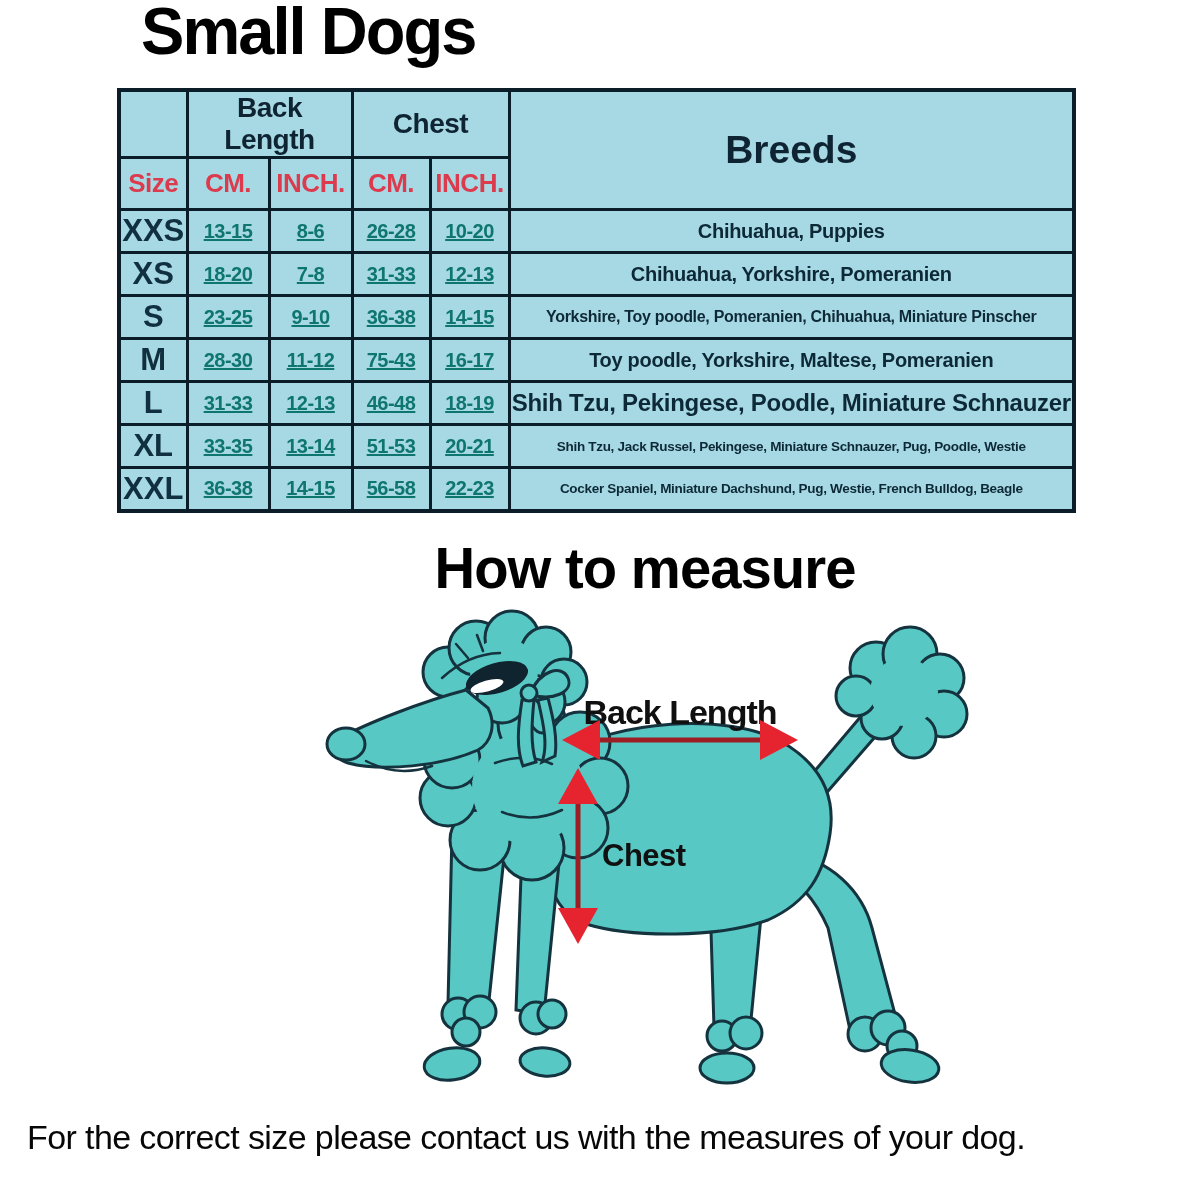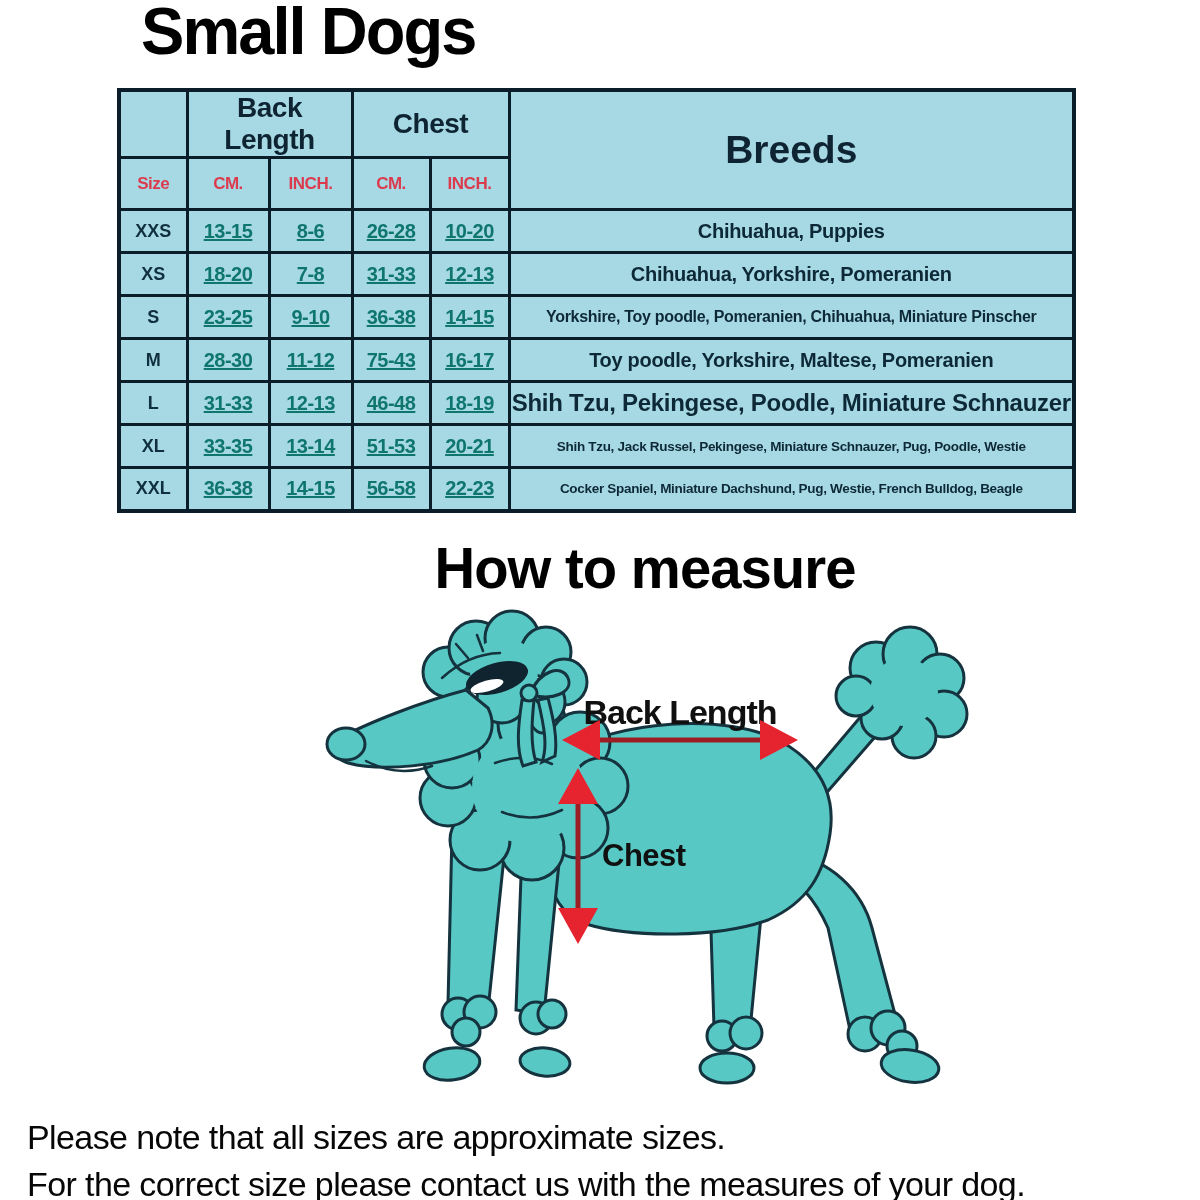--- a/index.html
+++ b/index.html
@@ -20,22 +20,22 @@
   }
   .size-table th,.size-table td{
     border:3px solid #0c1d2a;text-align:center;vertical-align:middle;
     padding:0;overflow:hidden;
   }
   tr.hrow1{height:49px;}
   tr.hrow2{height:52px;}
   tr.drow{height:43px;}
   .hdr-main{font-size:28px;font-weight:bold;color:#0f2433;letter-spacing:-0.5px;}
   .breeds-hdr{font-size:39px;font-weight:bold;color:#0f2433;}
-  .red-lbl{font-size:17px;font-weight:bold;color:#dc3b4e;letter-spacing:-0.5px;}
-  .size-val{font-size:18px;font-weight:bold;color:#11303f;}
+  .red-lbl{font-size:26px;font-weight:bold;color:#dc3b4e;letter-spacing:-0.5px;}
+  .size-val{font-size:31px;font-weight:bold;color:#11303f;}
   .num{font-size:20px;font-weight:bold;color:#0f766e;letter-spacing:-0.5px;text-decoration:underline;}
   .breed{
     text-align:left;padding-left:7px;color:#0d2836;font-weight:bold;
     letter-spacing:-0.3px;white-space:nowrap;
   }
   .b20{font-size:20px;}
   .b18{font-size:24px;}
   .b16{font-size:16px;}
   .b14{font-size:13.5px;}
   .measure-heading{
@@ -249,15 +249,14 @@
 
   <g>
     <line x1="288" y1="200" x2="288" y2="314" stroke="#9c1e24" stroke-width="5"></line>
     <polygon points="288,170 268,206 308,206" fill="#e62430"></polygon>
     <polygon points="288,346 268,310 308,310" fill="#e62430"></polygon>
     <text x="312" y="268" class="arrow-label2">Chest</text>
   </g>
 </svg>
 
 <div class="footer">
-  <div>Please note that all sizes are approximate sizes.</div>
   <div>For the correct size please contact us with the measures of your dog.</div>
 </div>
 
 </body></html>

